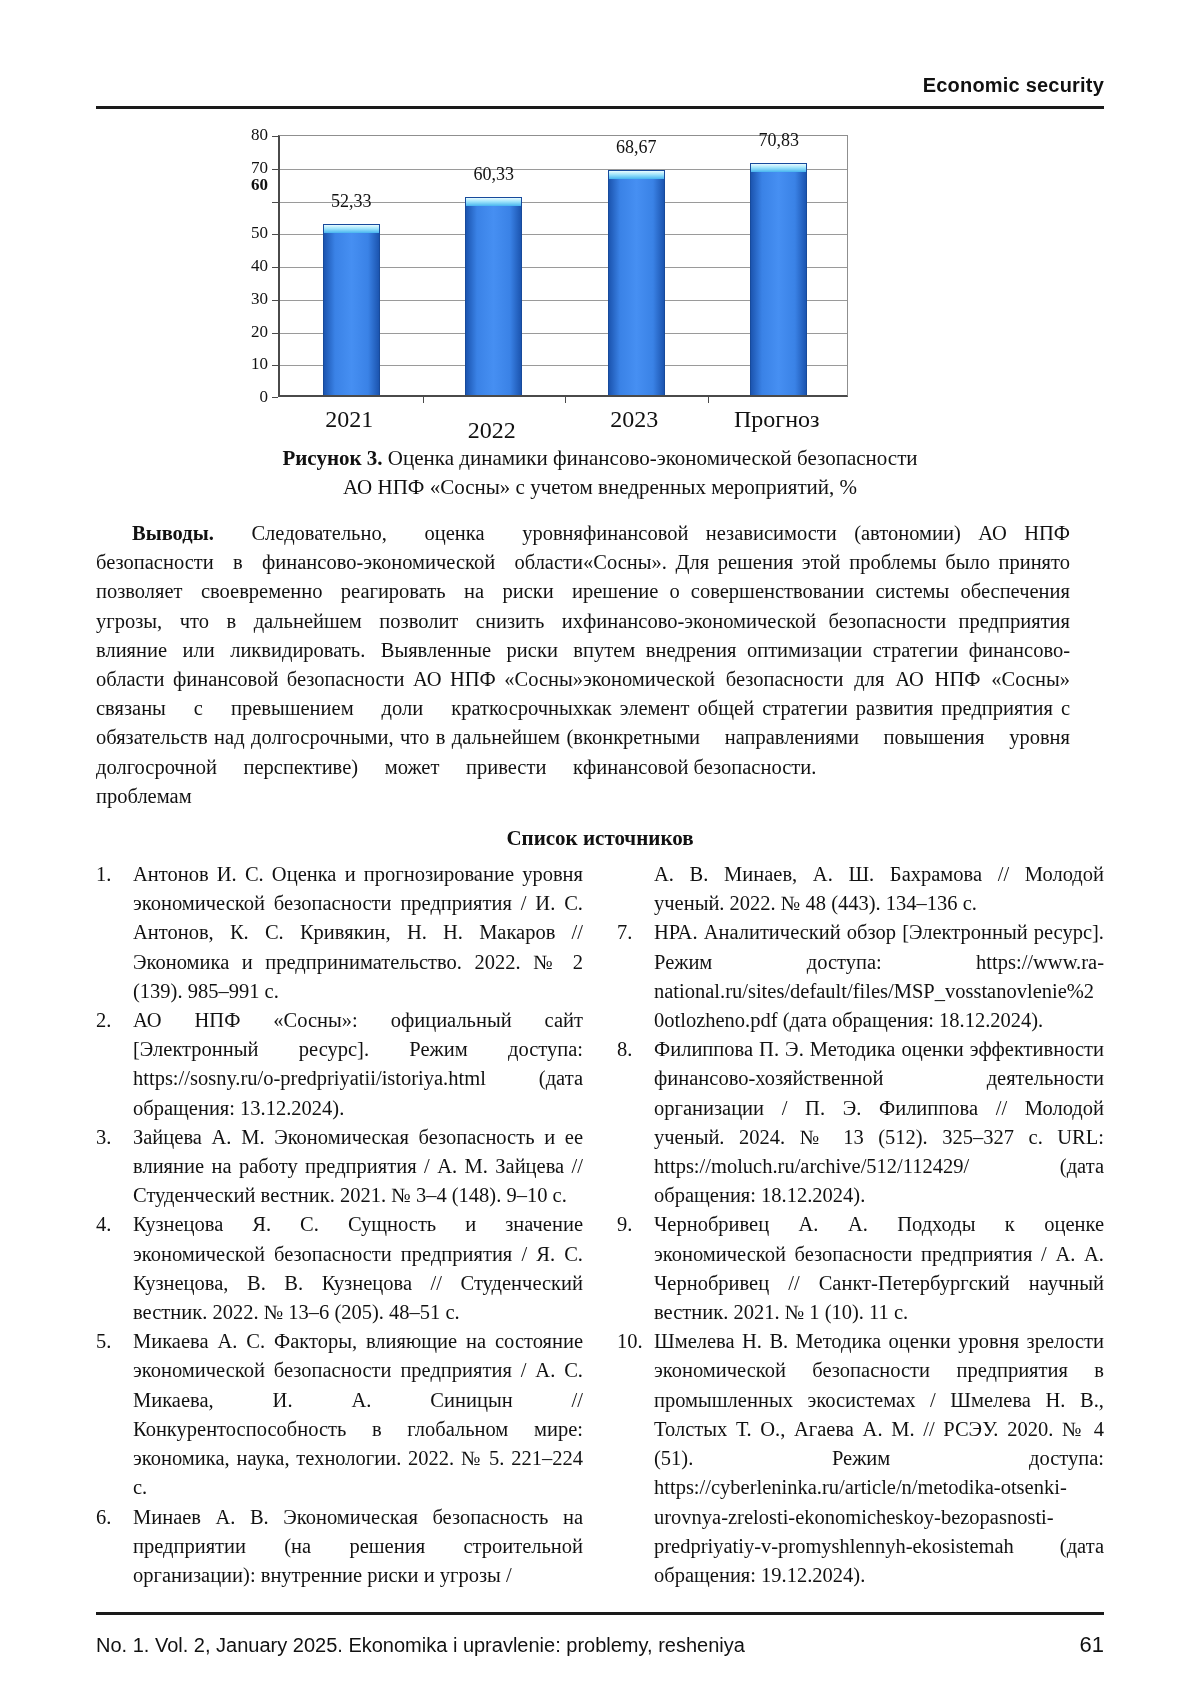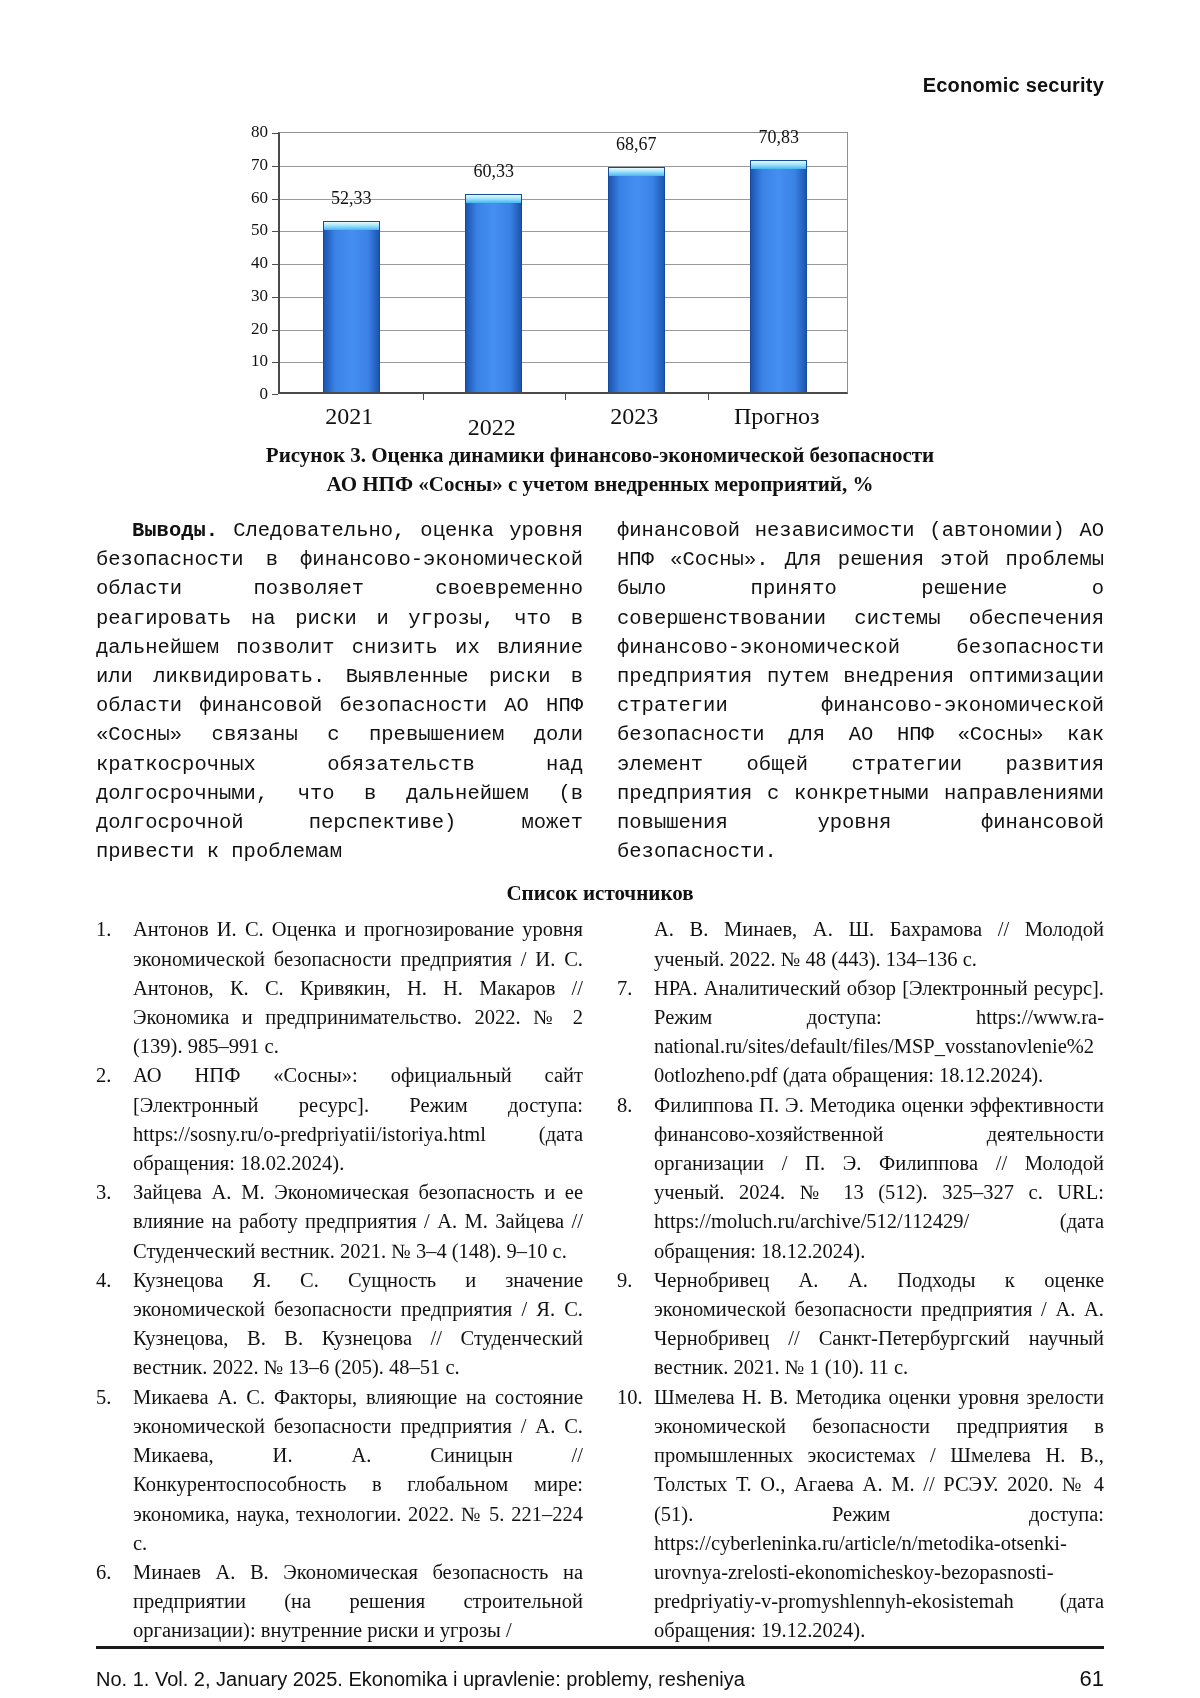--- a/index.html
+++ b/index.html
@@ -45,23 +45,23 @@
   .bar::before {
     content:""; position:absolute; top:0; left:0; right:0; height:8px;
     background:linear-gradient(180deg,#e8fbff 0%,#9fe4fb 45%,#47b5f0 100%);
   }
   .bar-label {
     position:absolute; text-align:center; font-size:18px; color:#111;
   }
   .x-axis { position:relative; height:34px; margin-left:42px; width:570px; }
   .xtick { position:absolute; top:9px; text-align:center; font-size:24px; }
   
-  .caption { margin-top:13px; text-align:center; font-size:21px; line-height:29px;font-weight:bold; }
-  
-  .cols { display:flex; gap:34px; margin-top:17px;font-family:Liberation Mono, monospace; }
+  .caption { margin-top:13px; text-align:center; font-size:21px; line-height:29px; }
+  
+  .cols { display:flex; margin-top:17px; }
   .col { width:487px; font-size:20.5px; line-height:29.2px; text-align:justify; }
   .indent { text-indent:36px; }
   
   .refs-heading { margin-top:15px; text-align:center; font-weight:bold; font-size:21px; }
   .refs-cols { display:flex; gap:34px; margin-top:9px; }
   .refs-col { width:487px; font-size:20.5px; line-height:29.2px; }
   .ref-item { display:flex; }
   .ref-num { width:37px; flex-shrink:0; }
   .ref-text { flex:1; text-align:justify; word-break:break-word; }
   
@@ -83,21 +83,21 @@
 
   <div class="chart">
     <div class="chart-inner">
       <div class="y-axis">
           <div class="ytick" style="top: 262px;">0</div>
           <div class="ytick" style="top: 229.25px;">10</div>
           <div class="ytick" style="top: 196.5px;">20</div>
           <div class="ytick" style="top: 163.75px;">30</div>
           <div class="ytick" style="top: 131px;">40</div>
           <div class="ytick" style="top: 98.25px;">50</div>
-          <div class="ytick" style="top: 66px;">60</div>
+          <div class="ytick" style="top: 50px; font-weight: bold;">60</div>
           <div class="ytick" style="top: 32.75px;">70</div>
           <div class="ytick" style="top: 0px;">80</div>
         </div>
       <div class="plot">
           <div class="ltickmark" style="top: 261px;"></div>
           <div class="gridline" style="top: 229.25px;"></div>
           <div class="ltickmark" style="top: 229.25px;"></div>
           <div class="gridline" style="top: 196.5px;"></div>
           <div class="ltickmark" style="top: 196.5px;"></div>
           <div class="gridline" style="top: 163.75px;"></div>
@@ -147,21 +147,21 @@
   <div class="refs-cols">
     <div class="refs-col">
 
         <div class="ref-item">
           <span class="ref-num">1.</span>
           <span class="ref-text">Антонов И. С. Оценка и прогнозирование уровня экономической безопасности предприятия / И. С. Антонов, К. С. Кривякин, Н. Н. Макаров // Экономика и предпринимательство. 2022. № 2 (139). 985–991 с.</span>
         </div>
 
         <div class="ref-item">
           <span class="ref-num">2.</span>
-          <span class="ref-text">АО НПФ «Сосны»: официальный сайт [Электронный ресурс]. Режим доступа: https://sosny.ru/o-predpriyatii/istoriya.html (дата обращения: 18.02.2024).</span>
+          <span class="ref-text">АО НПФ «Сосны»: официальный сайт [Электронный ресурс]. Режим доступа: https://sosny.ru/o-predpriyatii/istoriya.html (дата обращения: 13.12.2024).</span>
         </div>
 
         <div class="ref-item">
           <span class="ref-num">3.</span>
           <span class="ref-text">Зайцева А. М. Экономическая безопасность и ее влияние на работу предприятия / А. М. Зайцева // Студенческий вестник. 2021. № 3–4 (148). 9–10 с.</span>
         </div>
 
         <div class="ref-item">
           <span class="ref-num">4.</span>
           <span class="ref-text">Кузнецова Я. С. Сущность и значение экономической безопасности предприятия / Я. С. Кузнецова, В. В. Кузнецова // Студенческий вестник. 2022. № 13–6 (205). 48–51 с.</span>

